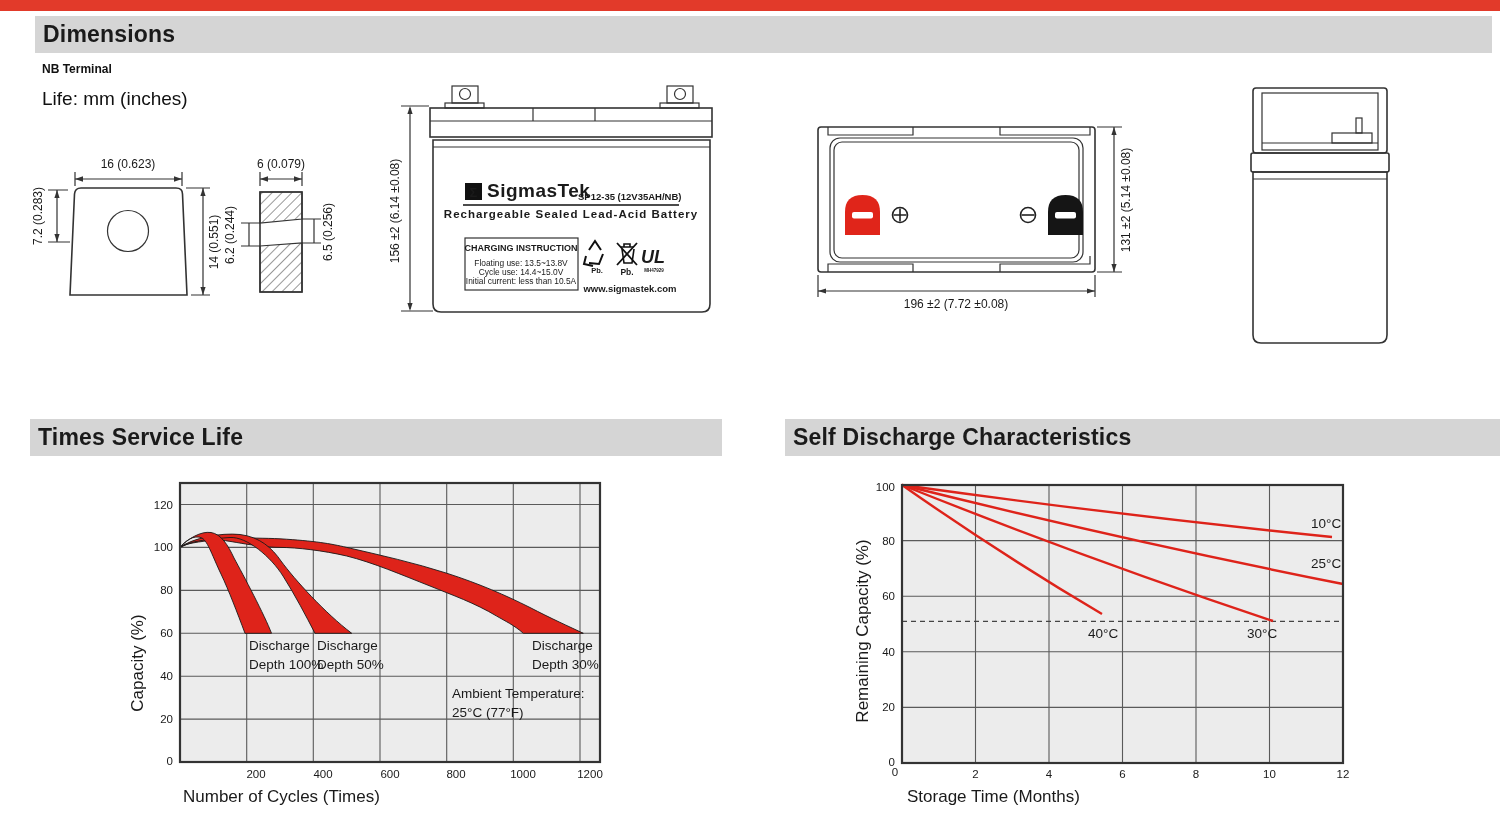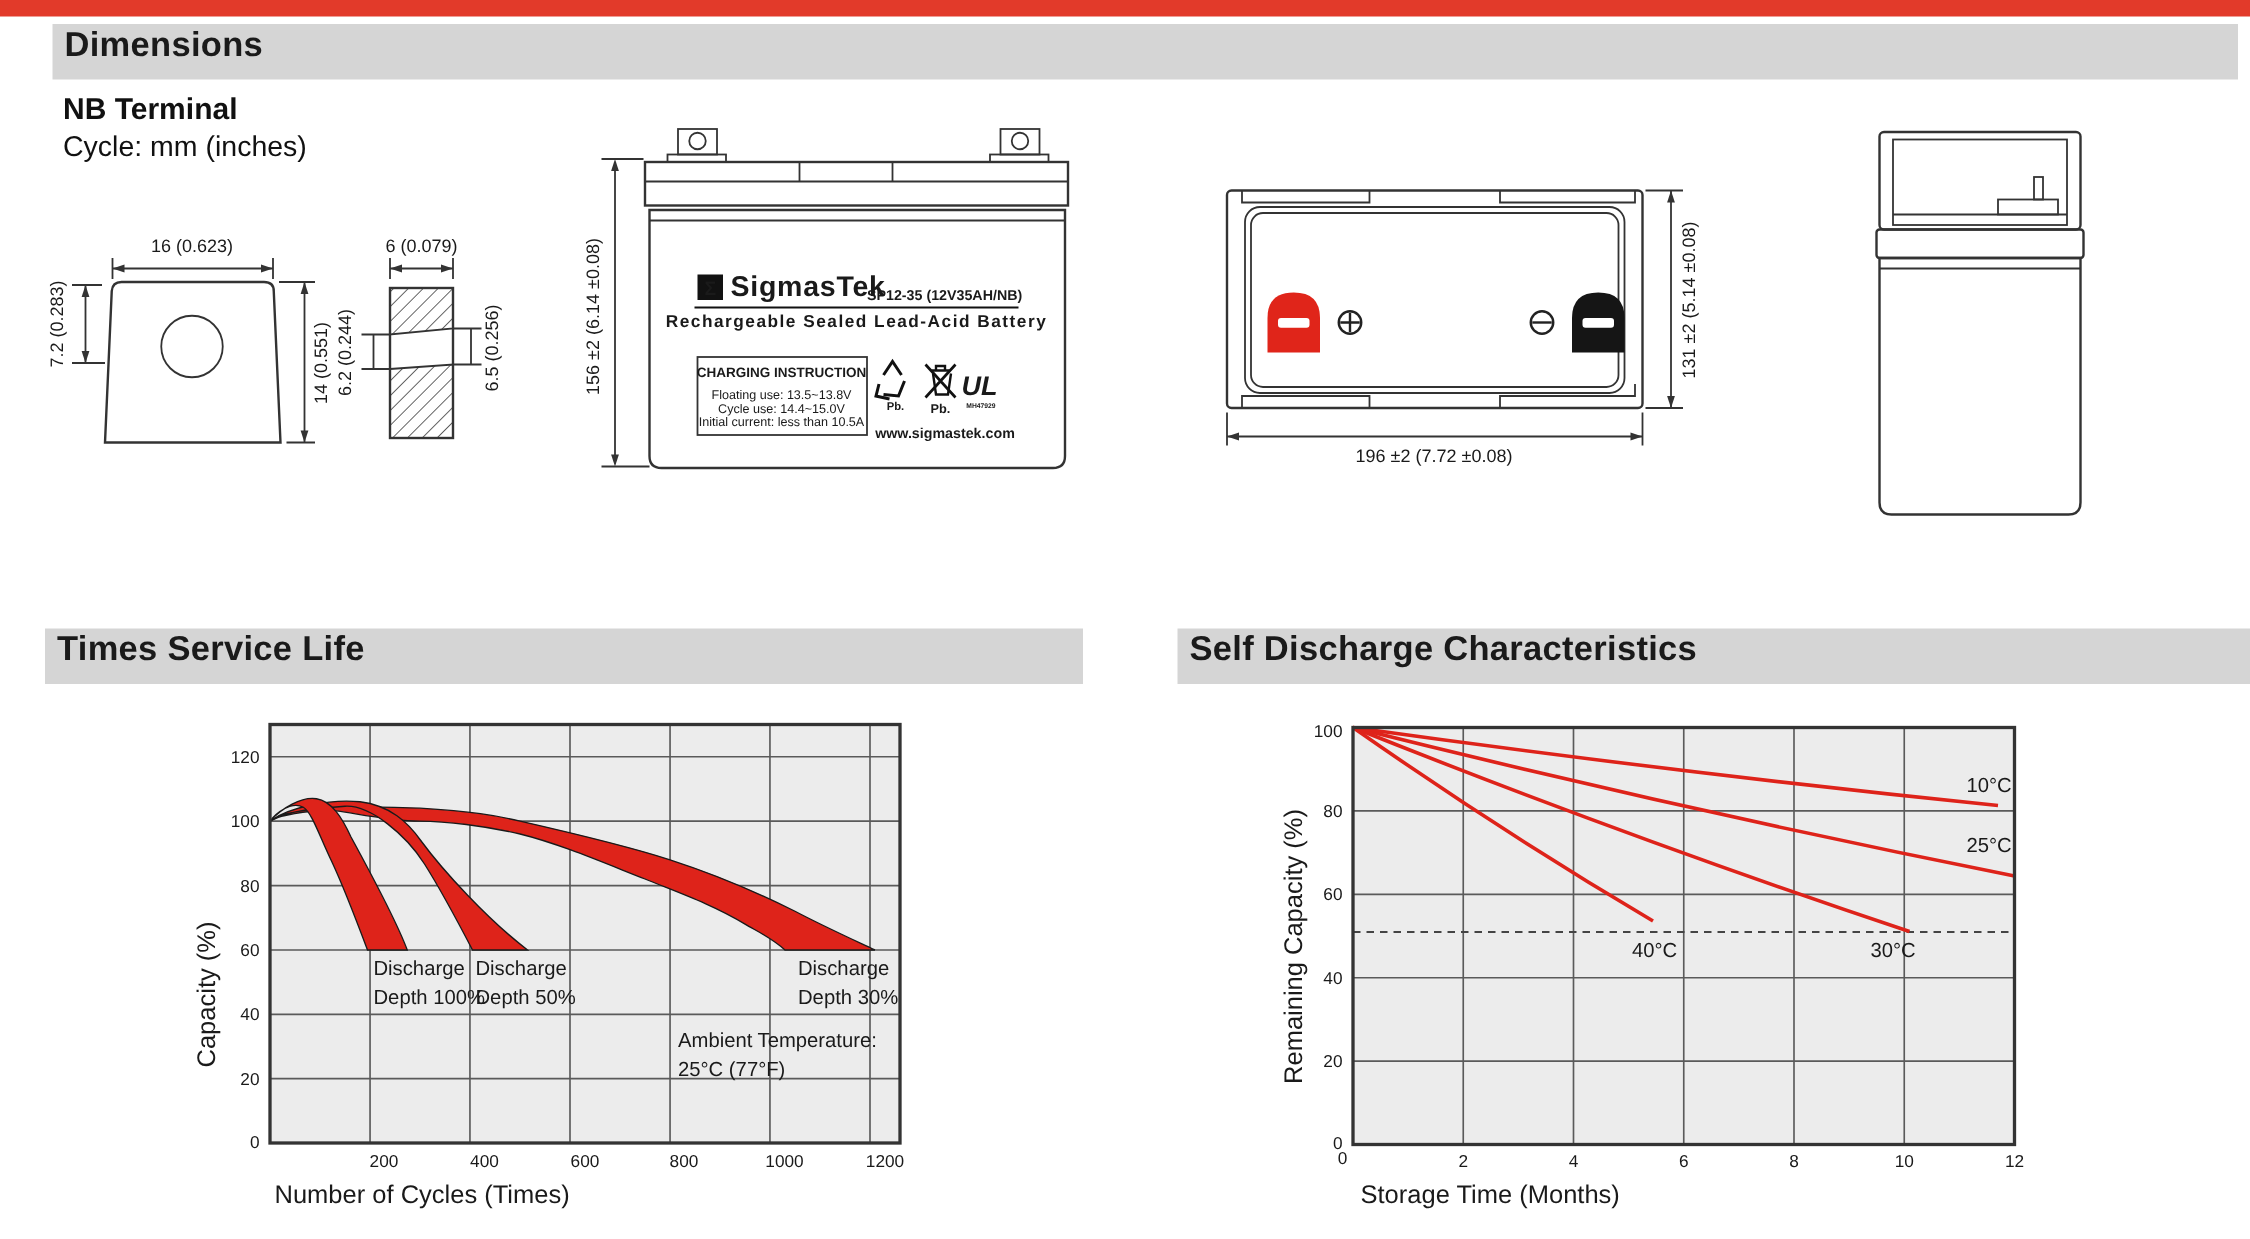--- a/index.html
+++ b/index.html
@@ -1,25 +1,25 @@
 <!DOCTYPE html>
 <html><head>
 <meta charset="utf-8">
 <style>
   html,body{margin:0;padding:0;background:#fff;}
   body{width:1500px;height:826px;position:relative;overflow:hidden;
        font-family:"Liberation Sans", sans-serif;color:#111;}
   .abs{position:absolute;}
   .topbar{left:0;top:0;width:1500px;height:11px;background:#e23a2a;}
-  .band{background:#d5d5d5;display:flex;}
+  .band{background:#d5d5d5;display:flex;align-items:center;}
   .band h2{margin:0;padding-left:8px;font-size:23px;font-weight:bold;color:#1a1a1a;letter-spacing:0.2px;}
   .band.dims{left:35px;top:16px;width:1457px;height:37px;}
   .band.cycle{left:30px;top:419px;width:692px;height:37px;}
   .band.selfd{left:785px;top:419px;width:824px;height:37px;}
-  .nbterm{left:42px;top:62px;font-size:20px;font-weight:bold;}
+  .nbterm{left:42px;top:62px;font-size:12px;font-weight:bold;}
   .unit{left:42px;top:88px;font-size:19px;}
   svg{position:absolute;overflow:visible;}
   svg text{font-family:"Liberation Sans", sans-serif;fill:#1a1a1a;}
   .dimtxt{font-size:12px;}
   .line{stroke:#333;stroke-width:1.2;fill:none;}
   .thick{stroke:#333;stroke-width:1.6;fill:none;}
   .arrow{fill:#333;stroke:none;}
   .plotbg{fill:#ececec;stroke:none;}
   .grid{stroke:#5a5a5a;stroke-width:1.1;}
   .pborder{fill:none;stroke:#333;stroke-width:2.2;}
@@ -31,21 +31,21 @@
 </style>
 </head>
 <body>
 
 <div class="abs topbar"></div>
 
 <div class="abs band dims">
   <h2>Dimensions</h2>
 </div>
 <div class="abs nbterm">NB Terminal</div>
-<div class="abs unit">Cycle: mm (inches)</div>
+<div class="abs unit">Life: mm (inches)</div>
 
 <svg class="abs" style="left:30px;top:150px;" width="195" height="170">
   <g>
     <path class="thick" d="M51,38 H146 Q152.5,38 152.5,44 L157,145 H40 L44.5,44 Q45,38 51,38 Z"></path>
     <circle class="line" cx="98" cy="81" r="20.5"></circle>
   </g>
   <g>
     <path class="line" d="M45,22 V36 M152,22 V36 M45,29 H152"></path>
     <polygon class="arrow" points="45,29 53,26.3 53,31.7"></polygon>
     <polygon class="arrow" points="152,29 144,26.3 144,31.7"></polygon>

